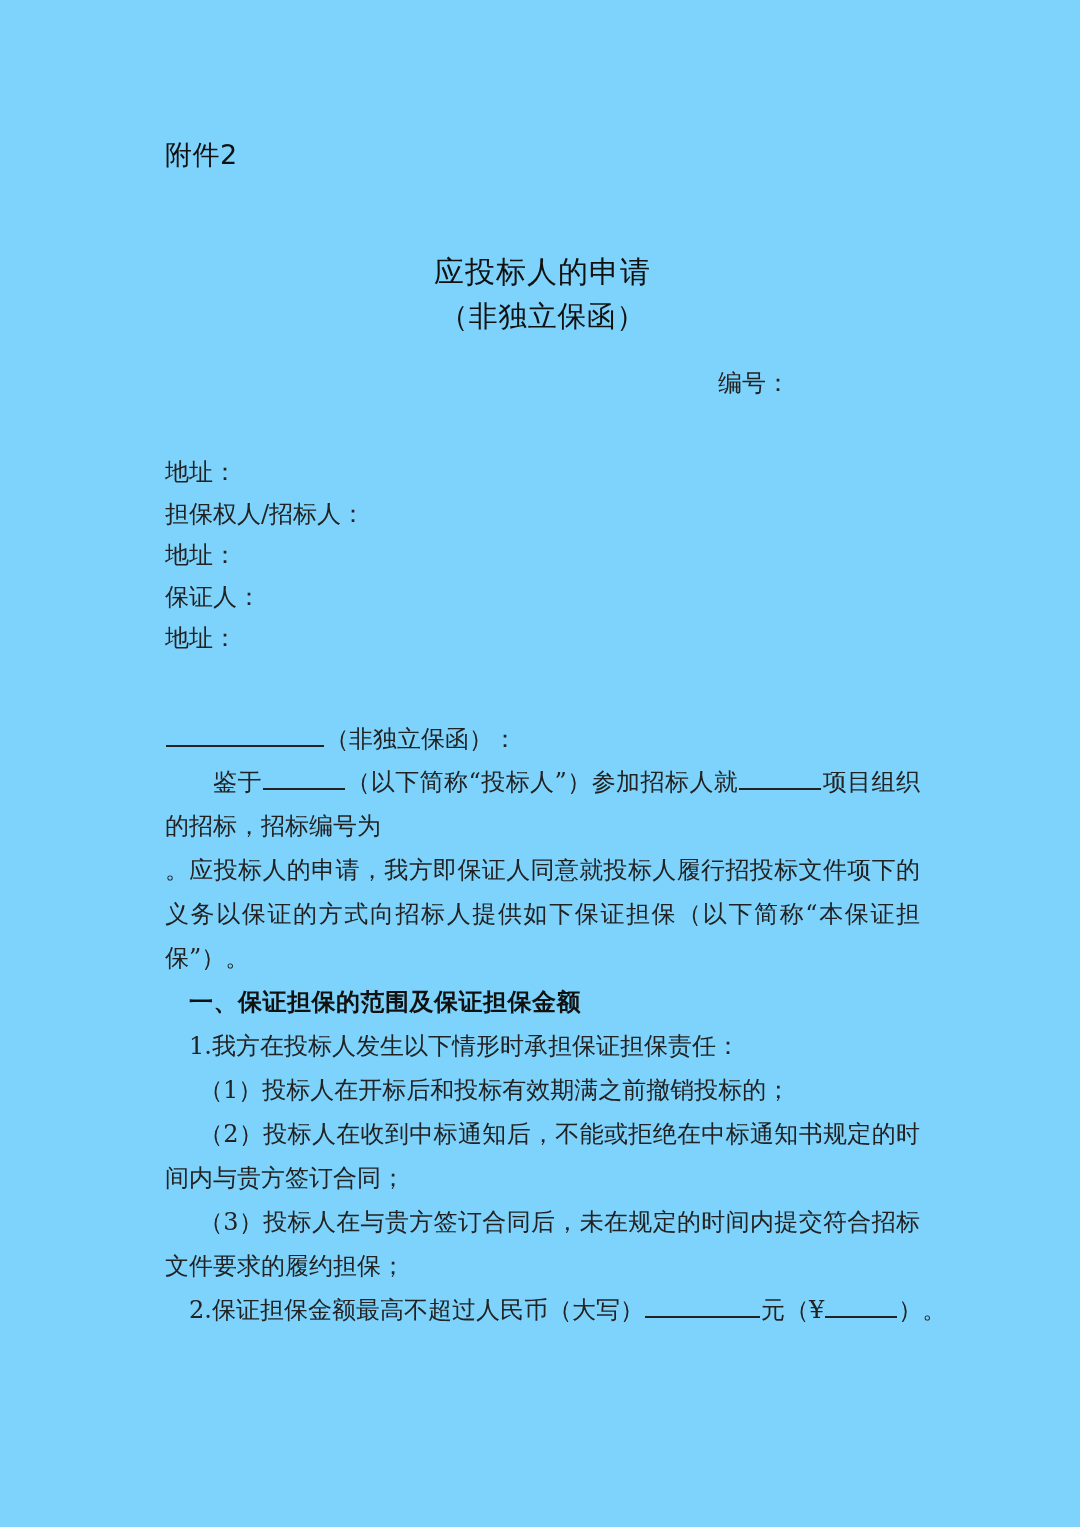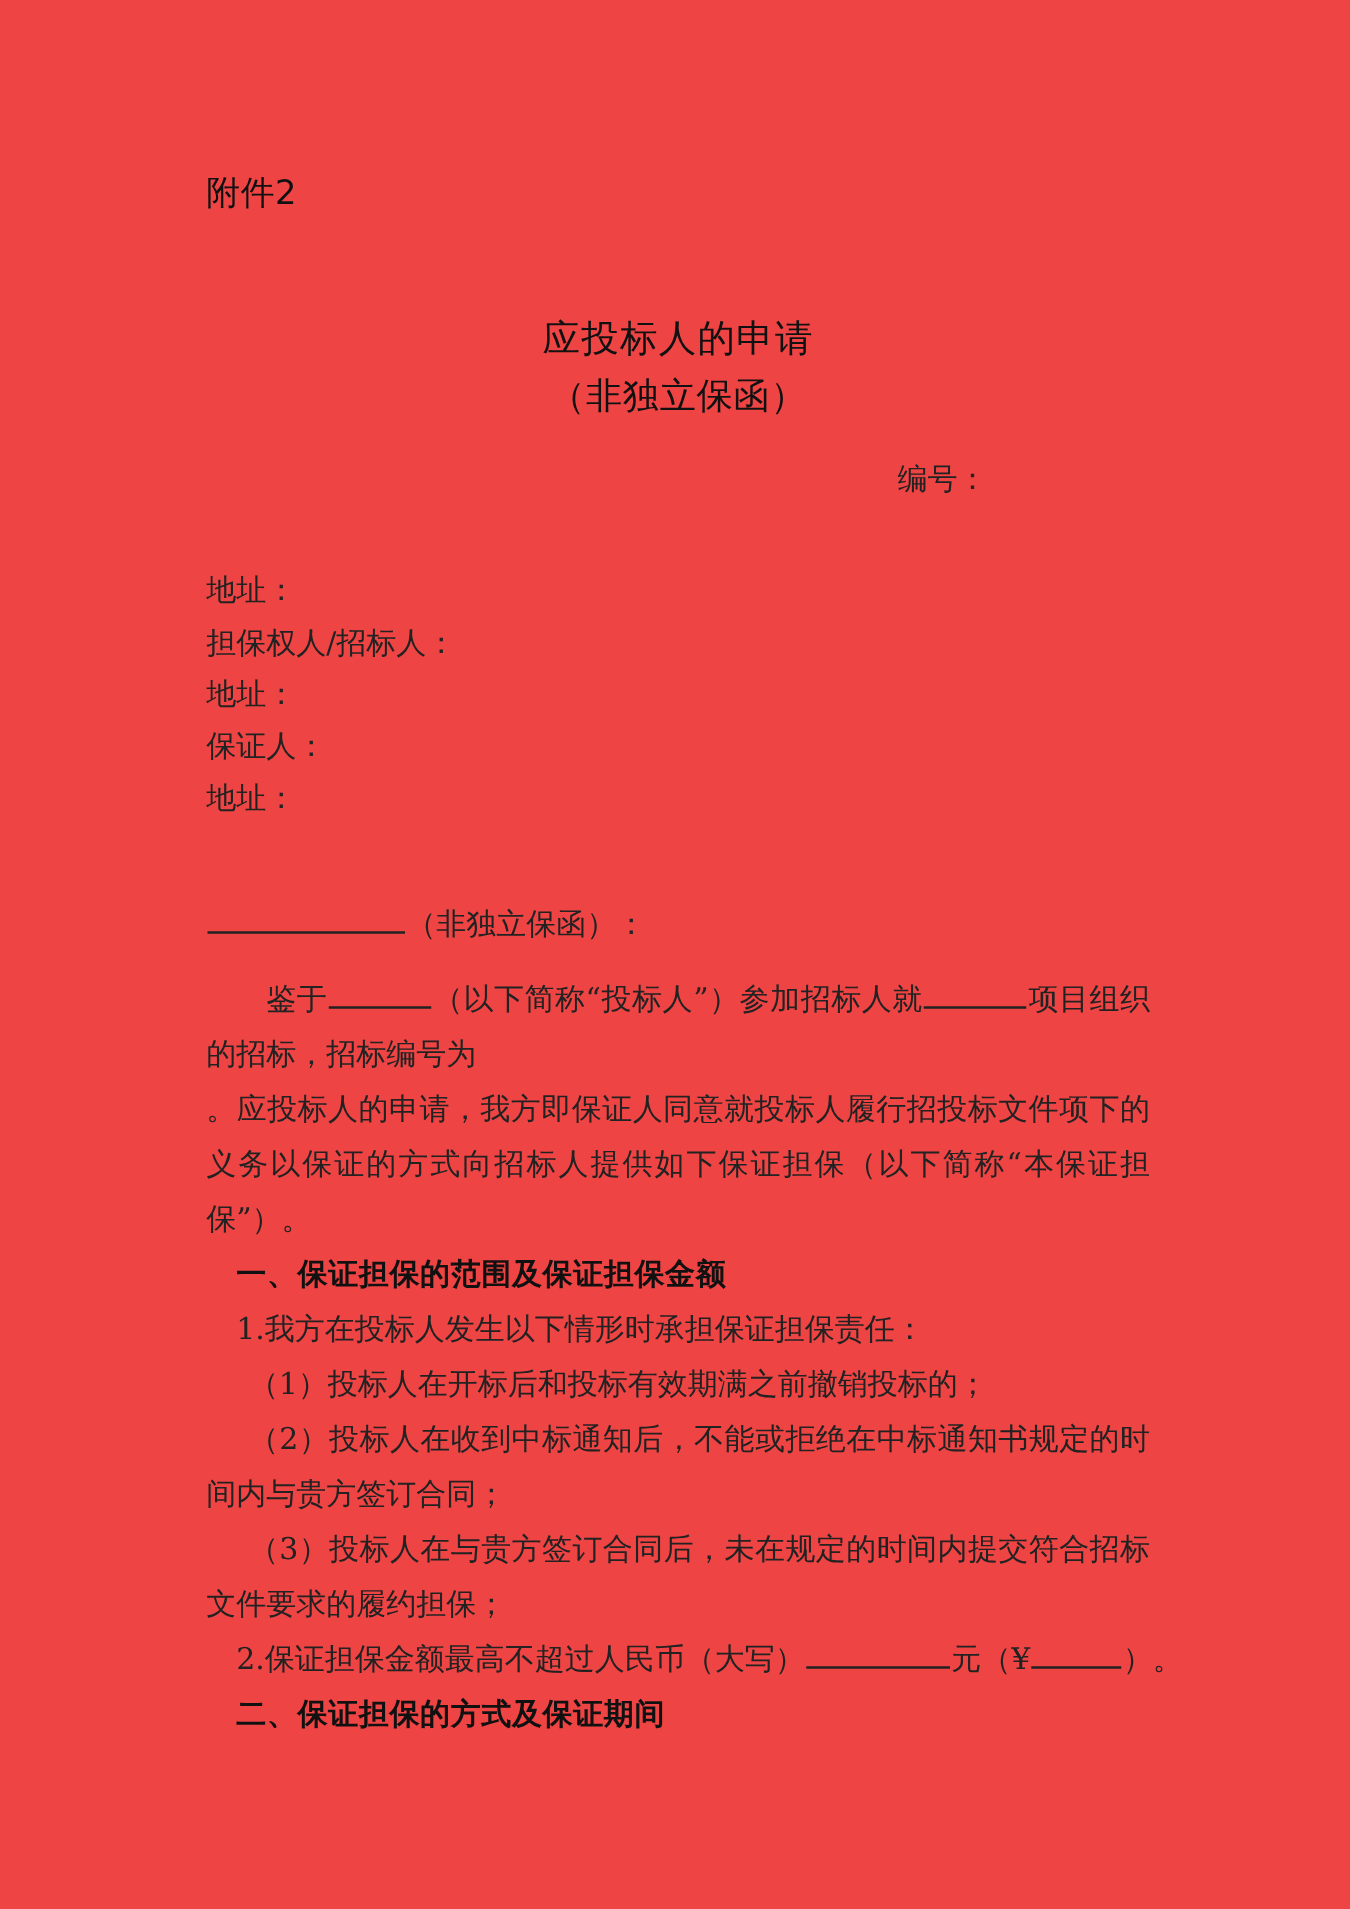--- a/index.html
+++ b/index.html
@@ -14,21 +14,21 @@
     font-family: "DejaVu Serif", "Liberation Serif", serif;
     color: #1a1a1a;
     overflow: hidden;
   }
 
   .page {
     position: absolute;
     left: 0; top: 0;
     width: 1080px;
     height: 1527px;
-    background: #ef4444;
+    background: #7dd3fc;
   }
 
   .content {
     position: absolute;
     left: 165px;
     top: 0;
     width: 755px;
   }
 
   
@@ -90,21 +90,20 @@
 
   .para {
     font-size: 24px;
     line-height: 44px;
     color: #222;
     text-align: justify;
     text-justify: inter-ideograph;
   }
   .para.indent {
     text-indent: 48px;
-    margin-top: 17px;
   }
   .para.indent-sm {
     text-indent: 24px;
   }
   .para.indent-item {
     text-indent: 34px;
   }
 
   .section-heading {
     font-family: "DejaVu Sans", "Liberation Sans", sans-serif;
@@ -181,16 +180,15 @@
 
     <div class="para indent-item">
       <span>（3）投标人在与贵方签订合同后，未在规定的时间内提交符合招标文件要求的履约担保；</span>
     </div>
 
 
     <div class="para indent-sm nowrap">
       <span>2.保证担保金额最高不超过人民币（大写）</span><span class="blank blank-lg"></span><span>元（¥</span><span class="blank blank-sm"></span><span>）。</span>
     </div>
 
-    <div class="section-heading">二、保证担保的方式及保证期间</div>
 
   </div>
 </div>
 
 </body></html>

